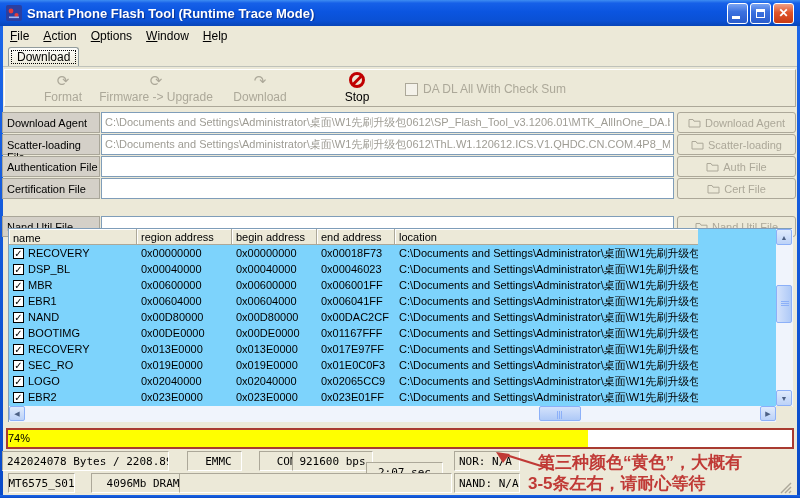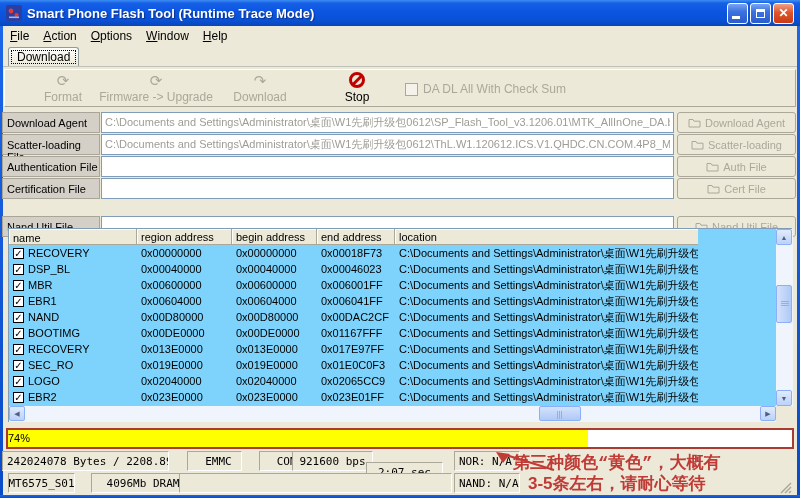--- a/index.html
+++ b/index.html
@@ -371,21 +371,21 @@
 
   <div class="scell center" style="left:8px; top:473px; width:67px;">MT6575_S01</div>
   <div class="scell center" style="left:91px; top:473px; width:104px;">4096Mb DRAM</div>
   <div class="scell" style="left:179px; top:473px; width:273px;"></div>
   <div class="scell padl" style="left:454px; top:473px; width:66px;">NAND: N/A</div>
 
   <svg class="anno-arrow" width="70" height="24">
     <line x1="62" y1="21" x2="14" y2="6" stroke="#C03A36" stroke-width="2"></line>
     <polygon points="4,3 18,5 11,14" fill="#C03A36"></polygon>
   </svg>
-  <div class="anno" style="left:513px; top:451px;font-family:Liberation Mono, monospace;">第三种颜色“黄色”，大概有</div>
+  <div class="anno" style="left:538px; top:451px;">第三种颜色“黄色”，大概有</div>
   <div class="anno" style="left:528px; top:472px;">3-5条左右，请耐心等待</div>
 
   <svg class="grip" width="14" height="14">
     <line x1="13" y1="3" x2="3" y2="13" stroke="#ACA899" stroke-width="1.5"></line>
     <line x1="13" y1="7" x2="7" y2="13" stroke="#ACA899" stroke-width="1.5"></line>
     <line x1="13" y1="11" x2="11" y2="13" stroke="#ACA899" stroke-width="1.5"></line>
   </svg>
 </div>
 
 </body></html>

